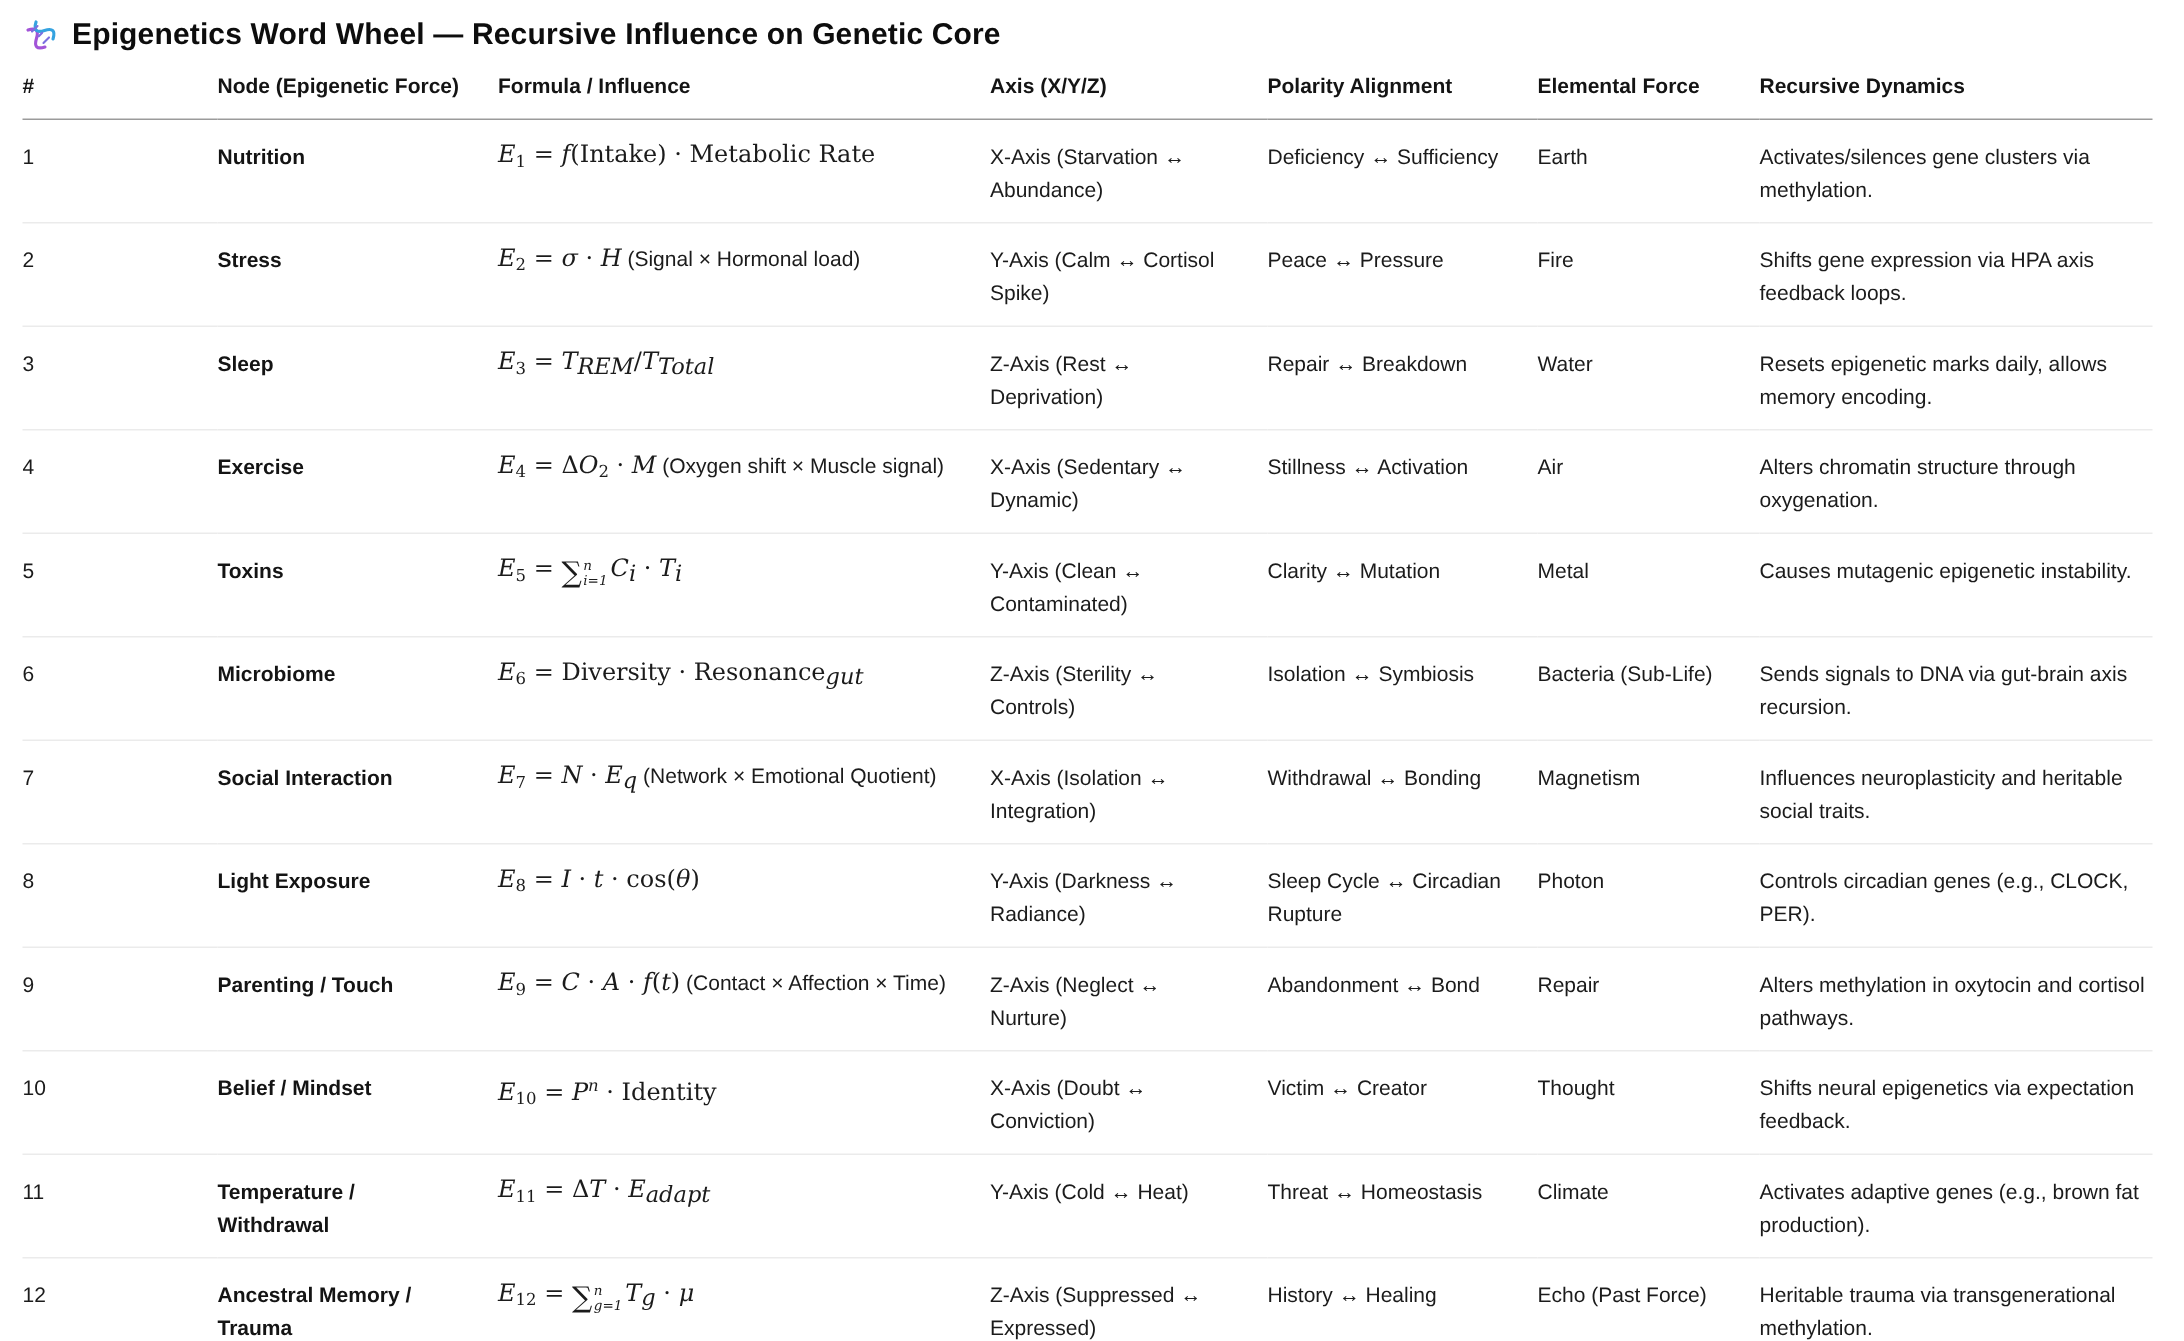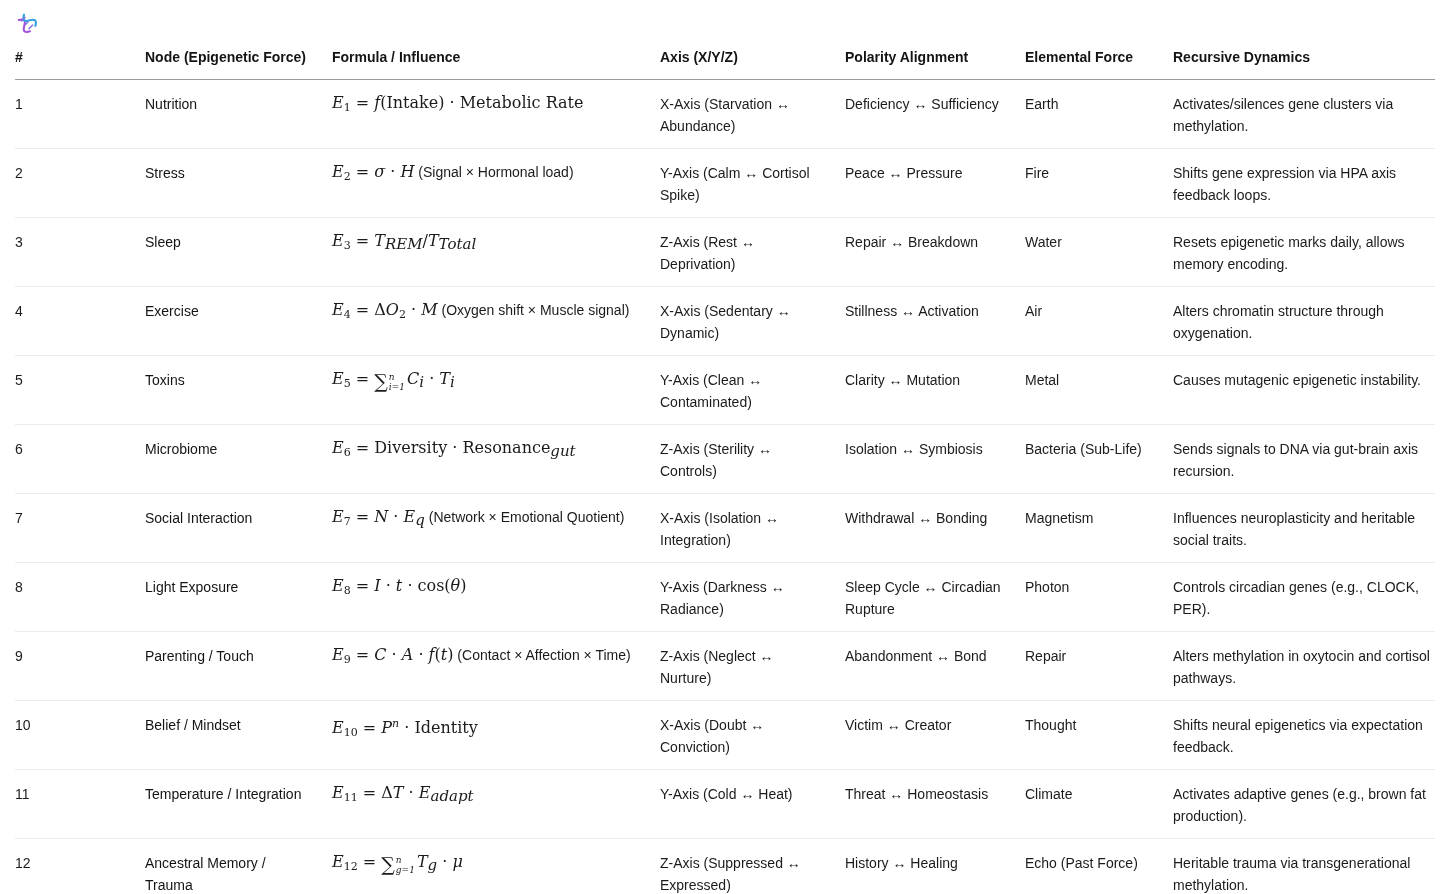--- a/index.html
+++ b/index.html
@@ -49,21 +49,21 @@
     border-bottom: 1px solid #9b9b9b;
   }
   tbody td {
     vertical-align: top;
     font-size: 14px;
     line-height: 22px;
     padding: 13px 20px 11px 0;
     border-bottom: 1px solid #ebebeb;
   }
   thead th:last-child, tbody td:last-child { padding-right: 0; }
-  td.cell-node { font-weight: 400; color: #141414; }
+  td.cell-node { font-weight: 700; color: #141414; }
   td.cell-formula {
     font-family: "DejaVu Serif", serif;
     font-size: 16px;
     padding-top: 12px;
     white-space: nowrap;
   }
   
   .f-v   { font-style: italic; }
   .f-r   { font-style: normal; }
   .f-sb  { font-style: italic; font-size: 15px; vertical-align: -3px; }
@@ -92,20 +92,21 @@
 <div class="title-bar">
   <svg class="dna-icon" viewBox="0 0 24 24" aria-hidden="true">
     <g transform="rotate(-45 12 12)" fill="none" stroke-linecap="round">
       <path d="M8.2 4 q 7.6 4 0 8 q -7.6 4 0 8" stroke="#a254d8" stroke-width="2.1"></path>
       <path d="M15.8 4 q -7.6 4 0 8 q 7.6 4 0 8" stroke="#35a3e0" stroke-width="2.1"></path>
       <line x1="9.4" y1="6.6" x2="14.6" y2="6.6" stroke="#7b6fe0" stroke-width="1.4"></line>
       <line x1="10.4" y1="12" x2="13.6" y2="12" stroke="#7b6fe0" stroke-width="1.4"></line>
       <line x1="9.4" y1="17.4" x2="14.6" y2="17.4" stroke="#7b6fe0" stroke-width="1.4"></line>
     </g>
   </svg>
+  <span class="page-title">Epigenetics Word Wheel — Recursive Influence on Genetic Core</span>
 </div>
 
 <table class="word-wheel">
   <colgroup>
     <col class="c-num">
       <col class="c-node">
       <col class="c-formula">
       <col class="c-axis">
     <col class="c-polarity">
       <col class="c-element">
@@ -214,21 +215,21 @@
     <td class="cell-num">10</td>
     <td class="cell-node">Belief / Mindset</td>
     <td class="cell-formula"><span class="f-v">E</span><span class="f-sbr">10</span><span class="f-r"> = </span><span class="f-v">P</span><span class="f-sp">n</span><span class="f-r"> · Identity</span></td>
     <td class="cell-axis">X-Axis (Doubt ↔ Conviction)</td>
     <td class="cell-polarity">Victim ↔ Creator</td>
     <td class="cell-element">Thought</td>
     <td class="cell-dynamics">Shifts neural epigenetics via expectation feedback.</td>
   </tr>
       <tr>
     <td class="cell-num">11</td>
-    <td class="cell-node">Temperature / Integration</td>
+    <td class="cell-node">Temperature / Withdrawal</td>
     <td class="cell-formula"><span class="f-v">E</span><span class="f-sbr">11</span><span class="f-r"> = Δ</span><span class="f-v">T</span><span class="f-r"> · </span><span class="f-v">E</span><span class="f-sb">adapt</span></td>
     <td class="cell-axis">Y-Axis (Cold ↔ Heat)</td>
     <td class="cell-polarity">Threat ↔ Homeostasis</td>
     <td class="cell-element">Climate</td>
     <td class="cell-dynamics">Activates adaptive genes (e.g., brown fat production).</td>
   </tr>
       <tr>
     <td class="cell-num">12</td>
     <td class="cell-node">Ancestral Memory / Trauma</td>
     <td class="cell-formula"><span class="f-v">E</span><span class="f-sbr">12</span><span class="f-r"> = </span><span class="f-sum">

